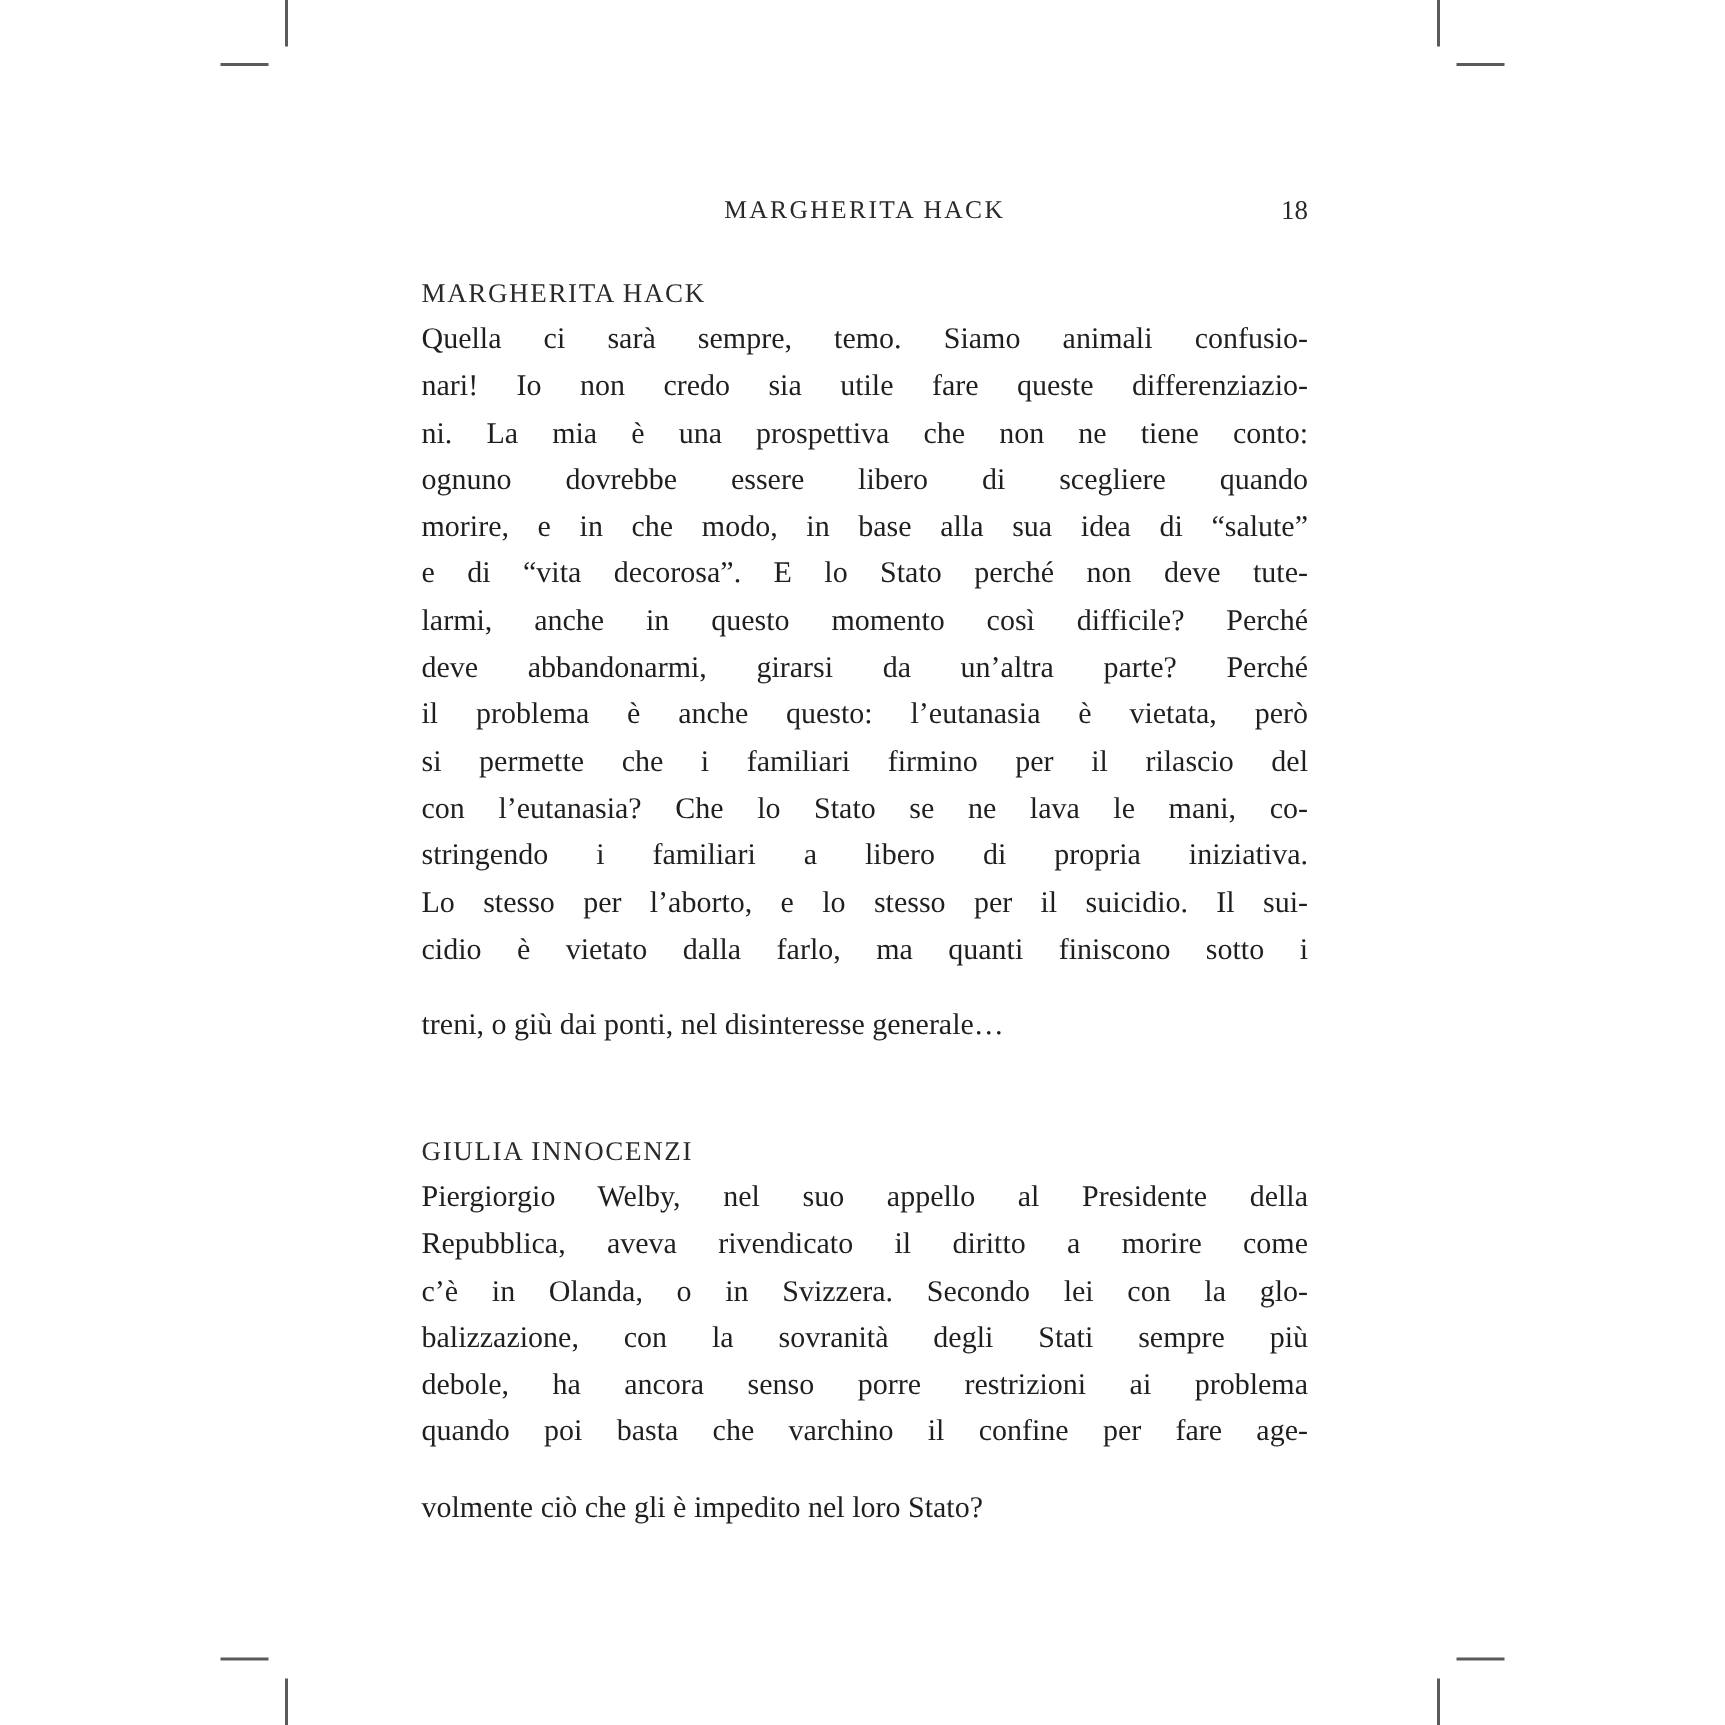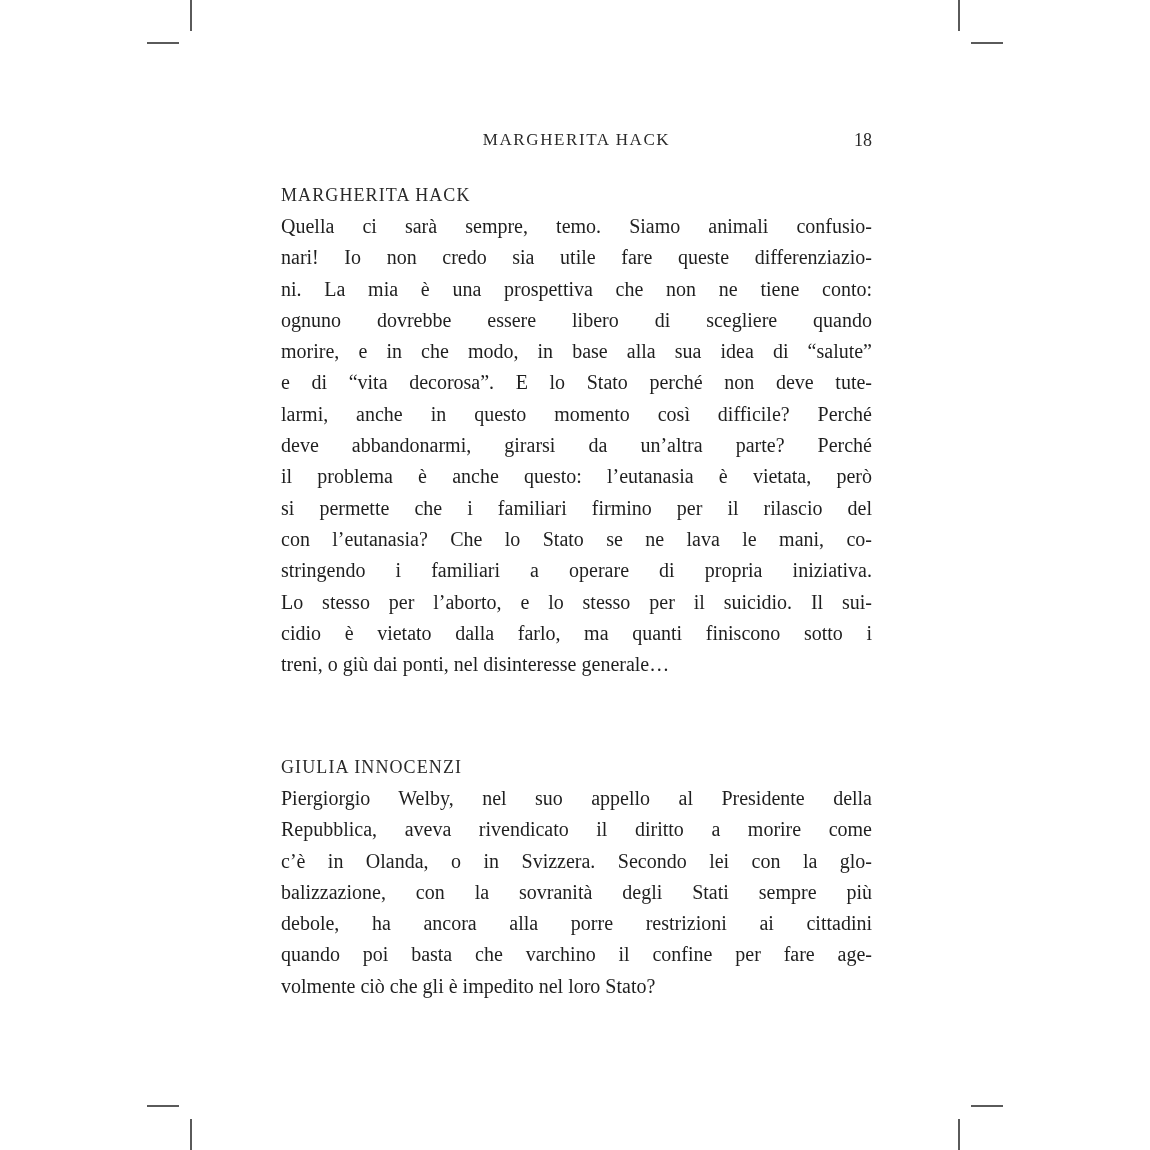--- a/index.html
+++ b/index.html
@@ -76,20 +76,21 @@
     line-height: 31.3px;
     color: #1f1f1f;
   }
   .para .line {
     text-align: justify;
     text-align-last: justify;
     white-space: normal;
   }
   .para .line:last-child {
     text-align-last: left;
+    margin-top: 19px;
   }
 </style>
 </head>
 <body>
 
 <div class="page">
 
   <div class="crop tl-v"></div>
   <div class="crop tl-h"></div>
   <div class="crop tr-v"></div>
@@ -111,33 +112,33 @@
         <div class="line">nari! Io non credo sia utile fare queste differenziazio-</div>
         <div class="line">ni. La mia è una prospettiva che non ne tiene conto:</div>
         <div class="line">ognuno dovrebbe essere libero di scegliere quando</div>
         <div class="line">morire, e in che modo, in base alla sua idea di “salute”</div>
         <div class="line">e di “vita decorosa”. E lo Stato perché non deve tute-</div>
         <div class="line">larmi, anche in questo momento così difficile? Perché</div>
         <div class="line">deve abbandonarmi, girarsi da un’altra parte? Perché</div>
         <div class="line">il problema è anche questo: l’eutanasia è vietata, però</div>
         <div class="line">si permette che i familiari firmino per il rilascio del</div>
         <div class="line">con l’eutanasia? Che lo Stato se ne lava le mani, co-</div>
-        <div class="line">stringendo i familiari a operare di propria iniziativa.</div>
+        <div class="line">stringendo i familiari a libero di propria iniziativa.</div>
         <div class="line">Lo stesso per l’aborto, e lo stesso per il suicidio. Il sui-</div>
         <div class="line">cidio è vietato dalla farlo, ma quanti finiscono sotto i</div>
         <div class="line">treni, o giù dai ponti, nel disinteresse generale…</div>
       </div>
   </section>
 
   <section class="speech s2">
     <div class="speaker">GIULIA INNOCENZI</div>
     <div class="para">
         <div class="line">Piergiorgio Welby, nel suo appello al Presidente della</div>
         <div class="line">Repubblica, aveva rivendicato il diritto a morire come</div>
         <div class="line">c’è in Olanda, o in Svizzera. Secondo lei con la glo-</div>
         <div class="line">balizzazione, con la sovranità degli Stati sempre più</div>
-        <div class="line">debole, ha ancora alla porre restrizioni ai cittadini</div>
+        <div class="line">debole, ha ancora senso porre restrizioni ai problema</div>
         <div class="line">quando poi basta che varchino il confine per fare age-</div>
         <div class="line">volmente ciò che gli è impedito nel loro Stato?</div>
       </div>
   </section>
 
 </div>
 
 </body></html>

